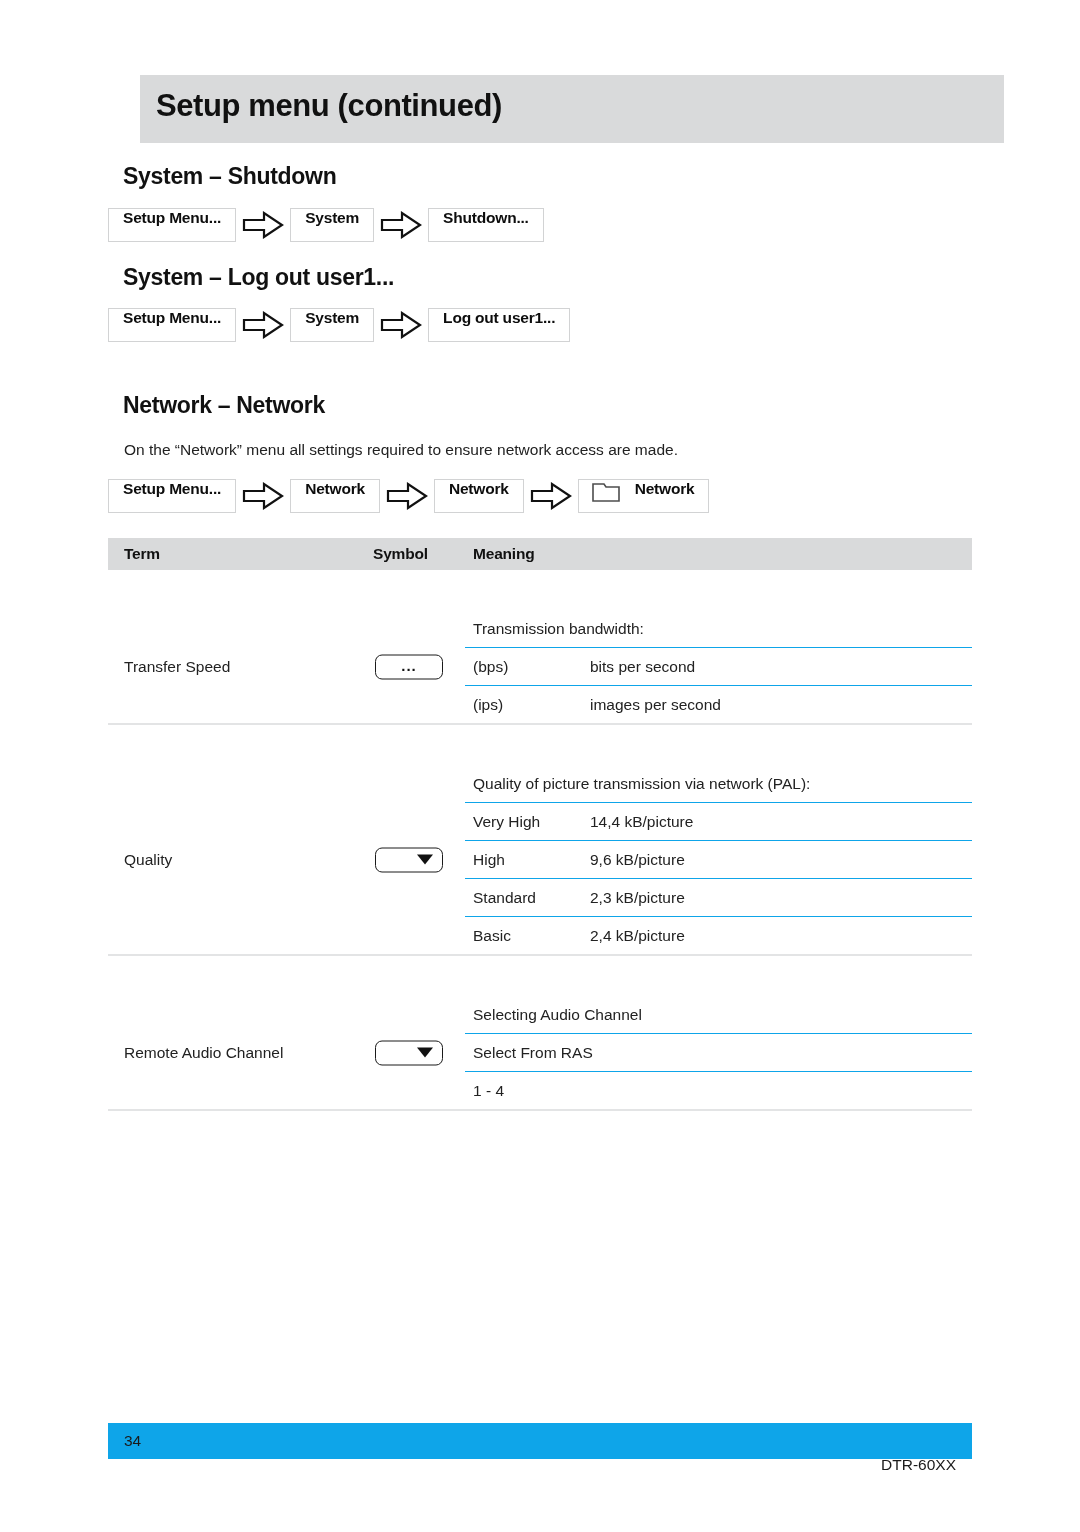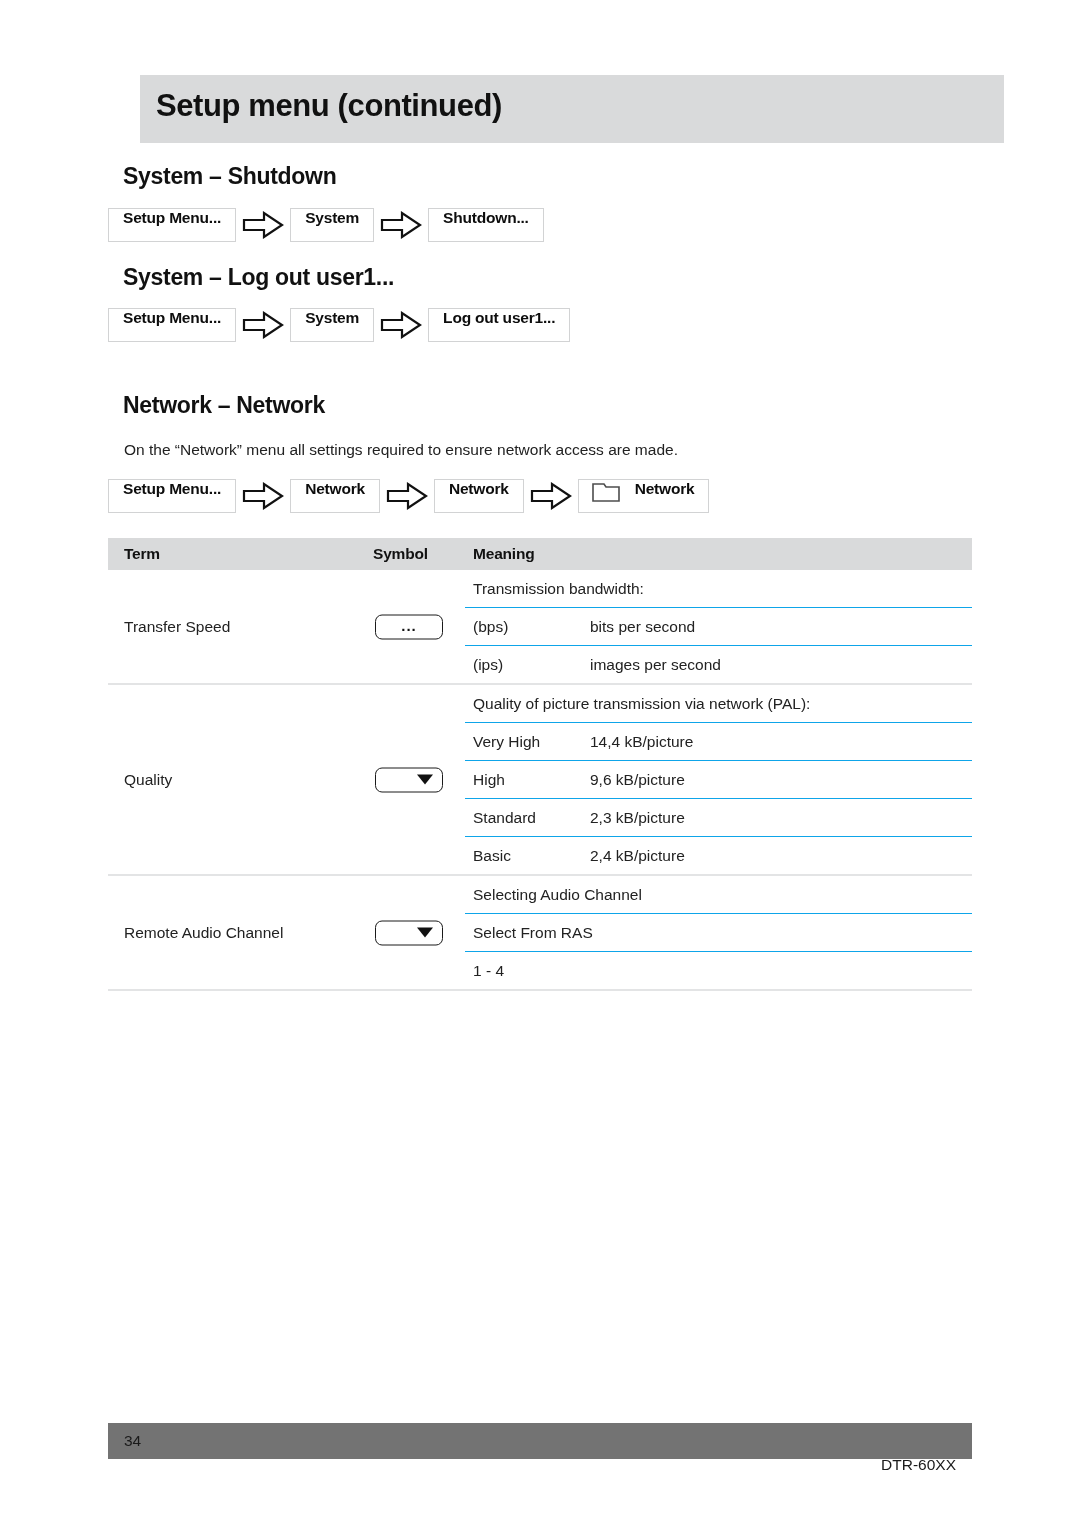--- a/index.html
+++ b/index.html
@@ -155,21 +155,21 @@
     margin-left: 357px;
     width: 507px;
   }
   .sub {
     position: relative;
     height: 37px;
     display: flex;
     align-items: center;
     border-top: 1px solid #0ea5e9;
   }
-  .sub:first-child { border-top: none; }
+  .sub:first-child { border-top: none; margin-top: 40px; }
   .sub .lbl {
     position: absolute;
     left: 8px;
     font-size: 15.5px;
     color: #222222;
     white-space: nowrap;
   }
   .sub .val {
     position: absolute;
     left: 125px;
@@ -219,21 +219,21 @@
     border-top: 10px solid #111111;
   }
 
   
   .footer-bar {
     position: absolute;
     left: 0;
     top: 1423px;
     width: 864px;
     height: 36px;
-    background: #737373;
+    background: #0ea5e9;
   }
   .footer-left {
     position: absolute;
     left: 16px;
     top: 9px;
     font-size: 15.5px;
     color: #1a1a1a;
   }
   .footer-right {
     position: absolute;

